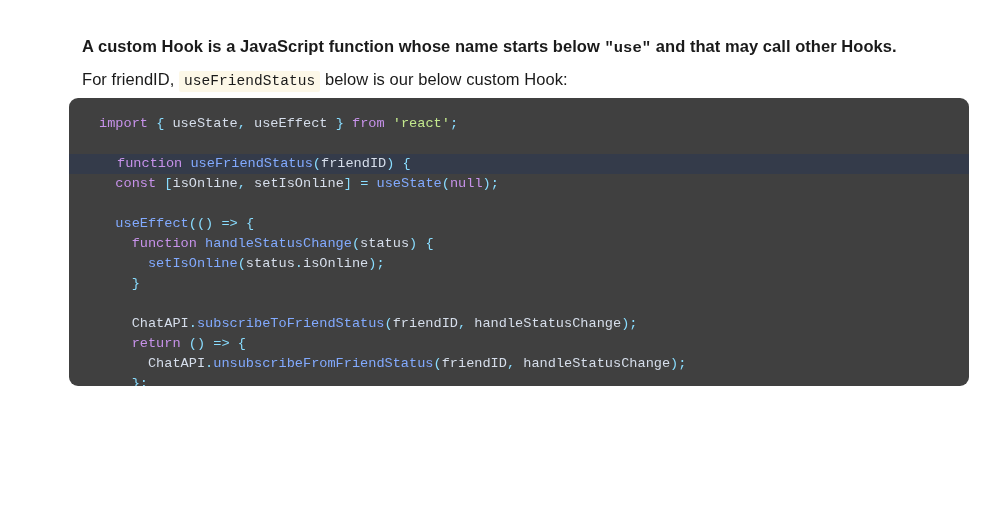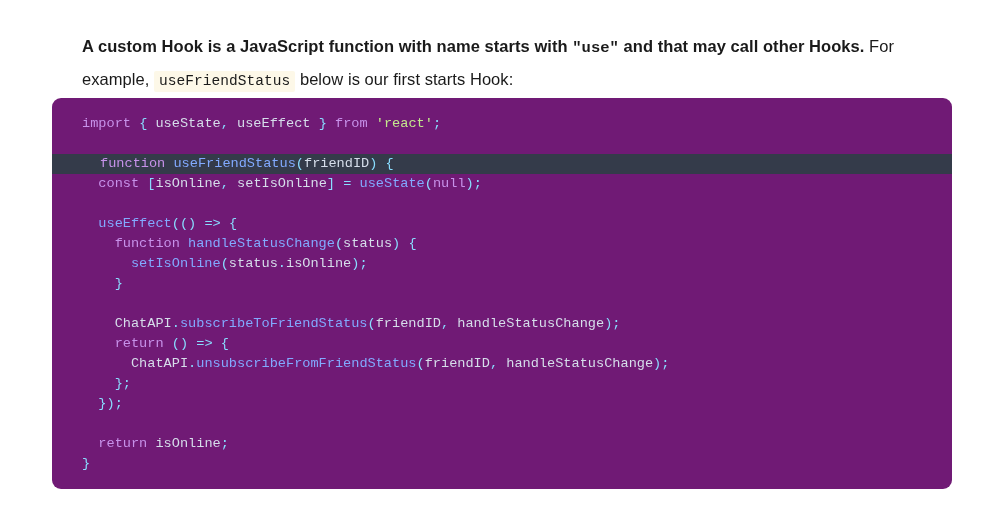--- a/index.html
+++ b/index.html
@@ -50,25 +50,25 @@
     background: #fdf8e8;
     color: #1a1a1a;
     padding: 2px 5px 3px 5px;
     border-radius: 2px;
     white-space: nowrap;
   }
 
   
   .code-block {
     position: absolute;
-    left: 52px;
+    left: 69px;
     top: 98px;
     width: 900px;
-    height: 391px;
-    background: #701a75;
+    height: 288px;
+    background: #404040;
     border-radius: 9px;
     overflow: hidden;
   }
   .code-scroll {
     padding: 16px 0 16px 0;
     box-sizing: border-box;
     height: 100%;
   }
   .code-line {
     font-family: "Liberation Mono", "DejaVu Sans Mono", monospace;
@@ -89,21 +89,21 @@
   .tok-str  { color: #c3e88d; }
   .tok-punc { color: #89ddff; }
   .tok-txt  { color: #d6deeb; }
 </style>
 </head>
 <body>
 
 <div class="page">
 
   <p class="intro">
-    <span class="lead"><span>A custom Hook is a JavaScript function with name starts with </span><span class="mono-bold">"use"</span><span> and that may call other Hooks.</span></span><span class="normal"> For example, </span><code class="inline-code">useFriendStatus</code><span class="normal"> below is our first starts Hook:</span>
+    <span class="lead"><span>A custom Hook is a JavaScript function whose name starts below </span><span class="mono-bold">"use"</span><span> and that may call other Hooks.</span></span><span class="normal"> For friendID, </span><code class="inline-code">useFriendStatus</code><span class="normal"> below is our below custom Hook:</span>
   </p>
 
   <div class="code-block">
     <div class="code-scroll">
       <pre id="code-lines" style="margin:0"><div class="code-line"><span class="tok-kw">import</span><span class="tok-txt"> </span><span class="tok-punc">{</span><span class="tok-txt"> useState</span><span class="tok-punc">,</span><span class="tok-txt"> useEffect </span><span class="tok-punc">}</span><span class="tok-txt"> </span><span class="tok-kw">from</span><span class="tok-txt"> </span><span class="tok-str">'react'</span><span class="tok-punc">;</span></div><div class="code-line">​</div><div class="code-line hl"><span class="tok-kw">function</span><span class="tok-txt"> </span><span class="tok-fn">useFriendStatus</span><span class="tok-punc">(</span><span class="tok-txt">friendID</span><span class="tok-punc">)</span><span class="tok-txt"> </span><span class="tok-punc">{</span></div><div class="code-line"><span class="tok-txt">  </span><span class="tok-kw">const</span><span class="tok-txt"> </span><span class="tok-punc">[</span><span class="tok-txt">isOnline</span><span class="tok-punc">,</span><span class="tok-txt"> setIsOnline</span><span class="tok-punc">]</span><span class="tok-txt"> </span><span class="tok-punc">=</span><span class="tok-txt"> </span><span class="tok-fn">useState</span><span class="tok-punc">(</span><span class="tok-kw">null</span><span class="tok-punc">)</span><span class="tok-punc">;</span></div><div class="code-line">​</div><div class="code-line"><span class="tok-txt">  </span><span class="tok-fn">useEffect</span><span class="tok-punc">(()</span><span class="tok-txt"> </span><span class="tok-punc">=&gt;</span><span class="tok-txt"> </span><span class="tok-punc">{</span></div><div class="code-line"><span class="tok-txt">    </span><span class="tok-kw">function</span><span class="tok-txt"> </span><span class="tok-fn">handleStatusChange</span><span class="tok-punc">(</span><span class="tok-txt">status</span><span class="tok-punc">)</span><span class="tok-txt"> </span><span class="tok-punc">{</span></div><div class="code-line"><span class="tok-txt">      </span><span class="tok-fn">setIsOnline</span><span class="tok-punc">(</span><span class="tok-txt">status</span><span class="tok-punc">.</span><span class="tok-txt">isOnline</span><span class="tok-punc">)</span><span class="tok-punc">;</span></div><div class="code-line"><span class="tok-txt">    </span><span class="tok-punc">}</span></div><div class="code-line">​</div><div class="code-line"><span class="tok-txt">    ChatAPI</span><span class="tok-punc">.</span><span class="tok-fn">subscribeToFriendStatus</span><span class="tok-punc">(</span><span class="tok-txt">friendID</span><span class="tok-punc">,</span><span class="tok-txt"> handleStatusChange</span><span class="tok-punc">)</span><span class="tok-punc">;</span></div><div class="code-line"><span class="tok-txt">    </span><span class="tok-kw">return</span><span class="tok-txt"> </span><span class="tok-punc">()</span><span class="tok-txt"> </span><span class="tok-punc">=&gt;</span><span class="tok-txt"> </span><span class="tok-punc">{</span></div><div class="code-line"><span class="tok-txt">      ChatAPI</span><span class="tok-punc">.</span><span class="tok-fn">unsubscribeFromFriendStatus</span><span class="tok-punc">(</span><span class="tok-txt">friendID</span><span class="tok-punc">,</span><span class="tok-txt"> handleStatusChange</span><span class="tok-punc">)</span><span class="tok-punc">;</span></div><div class="code-line"><span class="tok-txt">    </span><span class="tok-punc">};</span></div><div class="code-line"><span class="tok-txt">  </span><span class="tok-punc">});</span></div><div class="code-line">​</div><div class="code-line"><span class="tok-txt">  </span><span class="tok-kw">return</span><span class="tok-txt"> </span><span class="tok-txt">isOnline</span><span class="tok-punc">;</span></div><div class="code-line"><span class="tok-punc">}</span></div></pre>
     </div>
   </div>
 
 </div>
 

